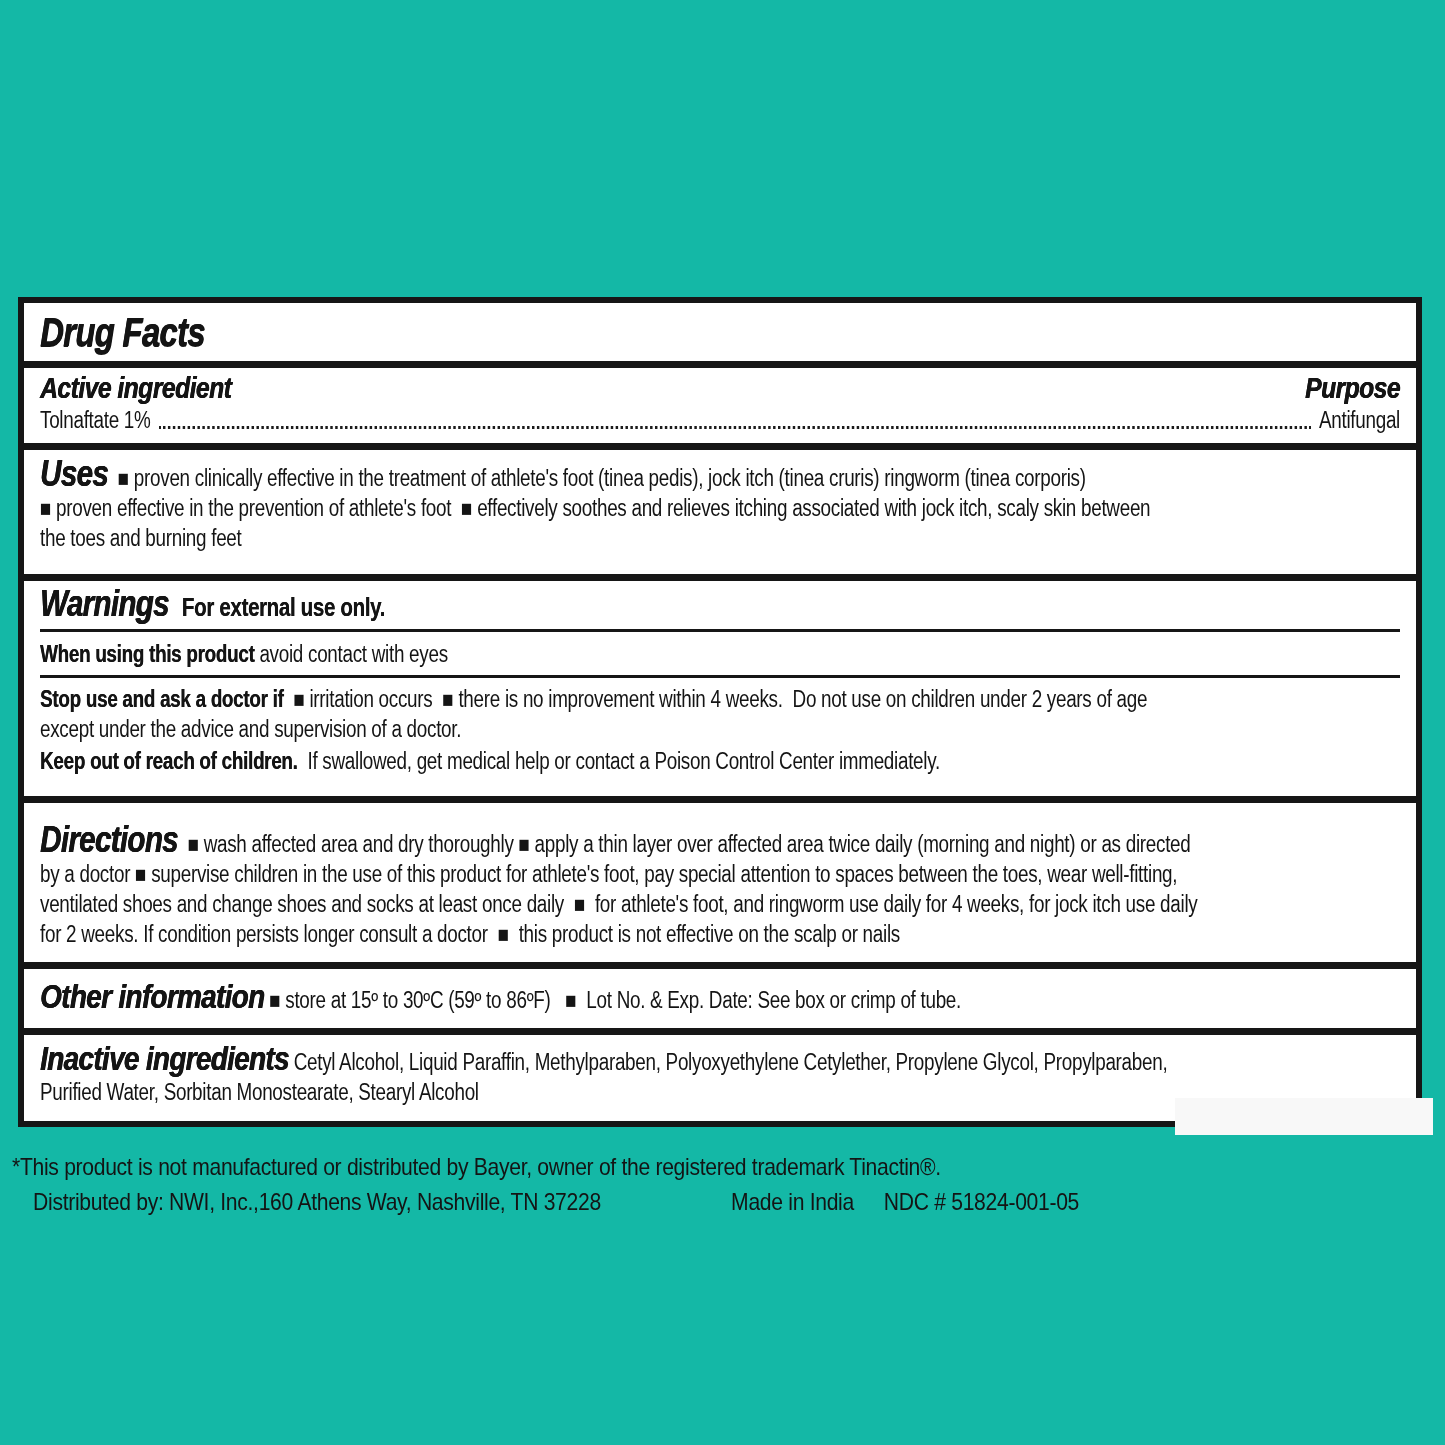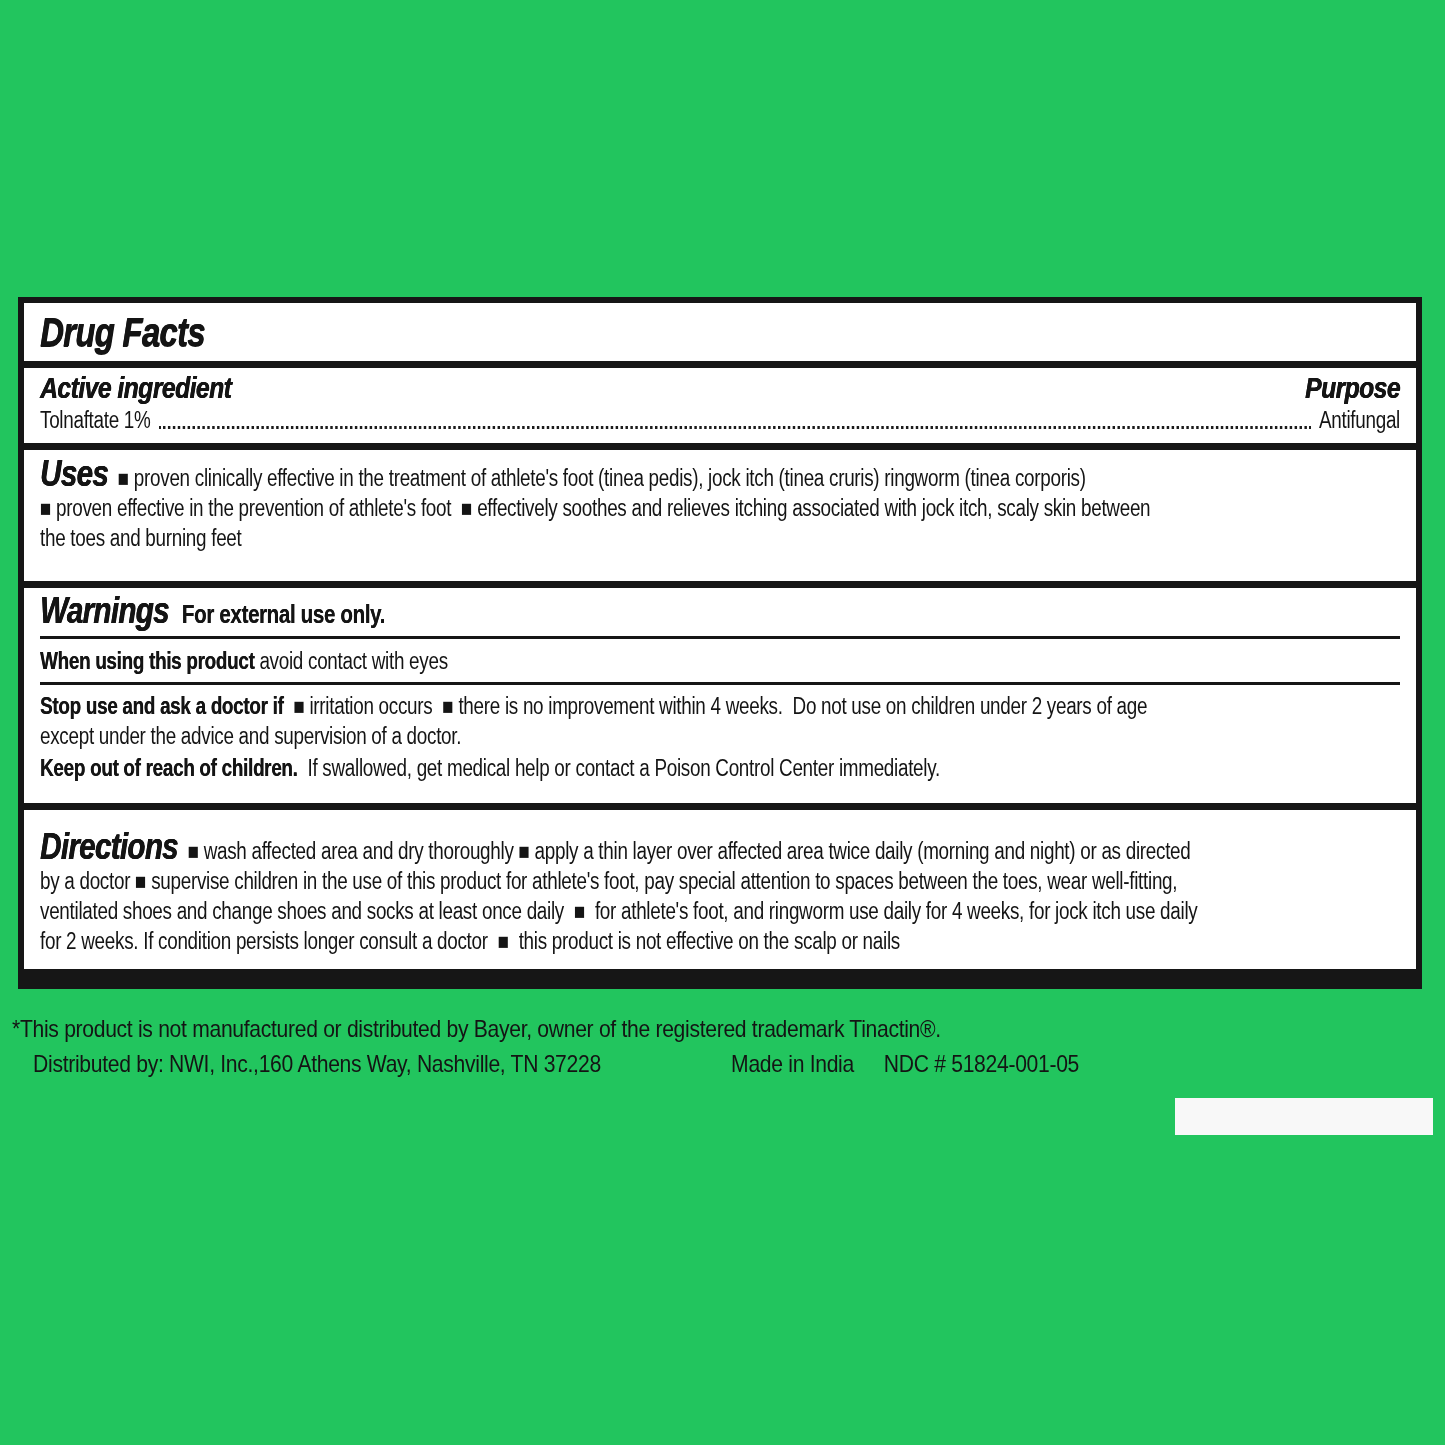--- a/index.html
+++ b/index.html
@@ -1,21 +1,21 @@
 <!DOCTYPE html>
 <html><head>
 <meta charset="utf-8">
 <style>
   * { margin:0; padding:0; box-sizing:border-box; }
   html,body { background:#ffffff; }
   body {
     width:1445px; height:1445px; position:relative; overflow:hidden;
     font-family:"Liberation Sans", sans-serif; color:#141414;
   }
-  .page { position:absolute; inset:0; background:#22c55e; }
+  .page { position:absolute; inset:0; background:#14b8a6; }
   .content { position:absolute; left:18px; top:297px; width:1404px; }
   .label { width:1404px; border:6px solid #161616; background:#fff; }
   .divider { height:7px; background:#161616; }
   .sec { padding:6px 16px 10px 16px; overflow:visible; }
 
   
   .cond {
     width:calc(100% / 0.82);
     transform:scaleX(0.82);
     transform-origin:0 0;
@@ -79,21 +79,21 @@
       </div>
 
       <div class="divider"></div>
 
       <div class="sec" style="padding-top:3px; padding-bottom:8px;">
         <div class="cond"><span class="row"><span class="h4">Active ingredient</span><span class="h4 right">Purpose</span></span><span class="row" style="line-height:30px;"><span>Tolnaftate 1%</span><span class="leader"></span><span>Antifungal</span></span></div>
       </div>
 
       <div class="divider"></div>
 
-      <div class="sec" style="padding-top:9px; padding-bottom:28px;">
+      <div class="sec" style="padding-top:9px; padding-bottom:21px;">
         <div class="cond"><span class="h2">Uses</span><span class="after-head">■ proven clinically effective in the treatment of athlete's foot (tinea pedis), jock itch (tinea cruris) ringworm (tinea corporis)
 ■ proven effective in the prevention of athlete's foot  ■ effectively soothes and relieves itching associated with jock itch, scaly skin between
 the toes and burning feet</span></div>
       </div>
 
       <div class="divider"></div>
 
       <div class="sec" style="padding-top:8px; padding-bottom:20px;">
         <div class="cond" style="line-height:34px;"><span class="h2">Warnings</span><span class="sub">For external use only.</span></div>
         <div class="thin-rule"></div>
@@ -108,23 +108,30 @@
 
       <div class="sec" style="padding-top:22px; padding-bottom:13px;">
         <div class="cond"><span class="h2">Directions</span><span class="after-head">■ wash affected area and dry thoroughly ■ apply a thin layer over affected area twice daily (morning and night) or as directed
 by a doctor ■ supervise children in the use of this product for athlete's foot, pay special attention to spaces between the toes, wear well-fitting,
 ventilated shoes and change shoes and socks at least once daily  ■  for athlete's foot, and ringworm use daily for 4 weeks, for jock itch use daily
 for 2 weeks. If condition persists longer consult a doctor  ■  this product is not effective on the scalp or nails</span></div>
       </div>
 
       <div class="divider"></div>
 
+      <div class="sec" style="padding-top:12px; padding-bottom:12px;">
+        <div class="cond" style="line-height:32px;"><span class="h3">Other information</span><span class="after-head-sm">■ store at 15º to 30ºC (59º to 86ºF)   ■  Lot No. &amp; Exp. Date: See box or crimp of tube.</span></div>
+      </div>
 
       <div class="divider"></div>
 
+      <div class="sec" style="padding-top:8px; padding-bottom:14px;">
+        <div class="cond"><span class="h3">Inactive ingredients</span><span class="after-head-sm">Cetyl Alcohol, Liquid Paraffin, Methylparaben, Polyoxyethylene Cetylether, Propylene Glycol, Propylparaben,
+Purified Water, Sorbitan Monostearate, Stearyl Alcohol</span></div>
+      </div>
 
     </div>
 
     <div class="footer">
       <div class="cond-f"><span>*This product is not manufactured or distributed by Bayer, owner of the registered trademark Tinactin®.</span></div>
       <div class="cond-f foot-line2"><span class="dist">Distributed by: NWI, Inc.,160 Athens Way, Nashville, TN 37228</span><span class="made">Made in India</span><span class="ndc">NDC # 51824-001-05</span></div>
     </div>
 
   </div>
 

